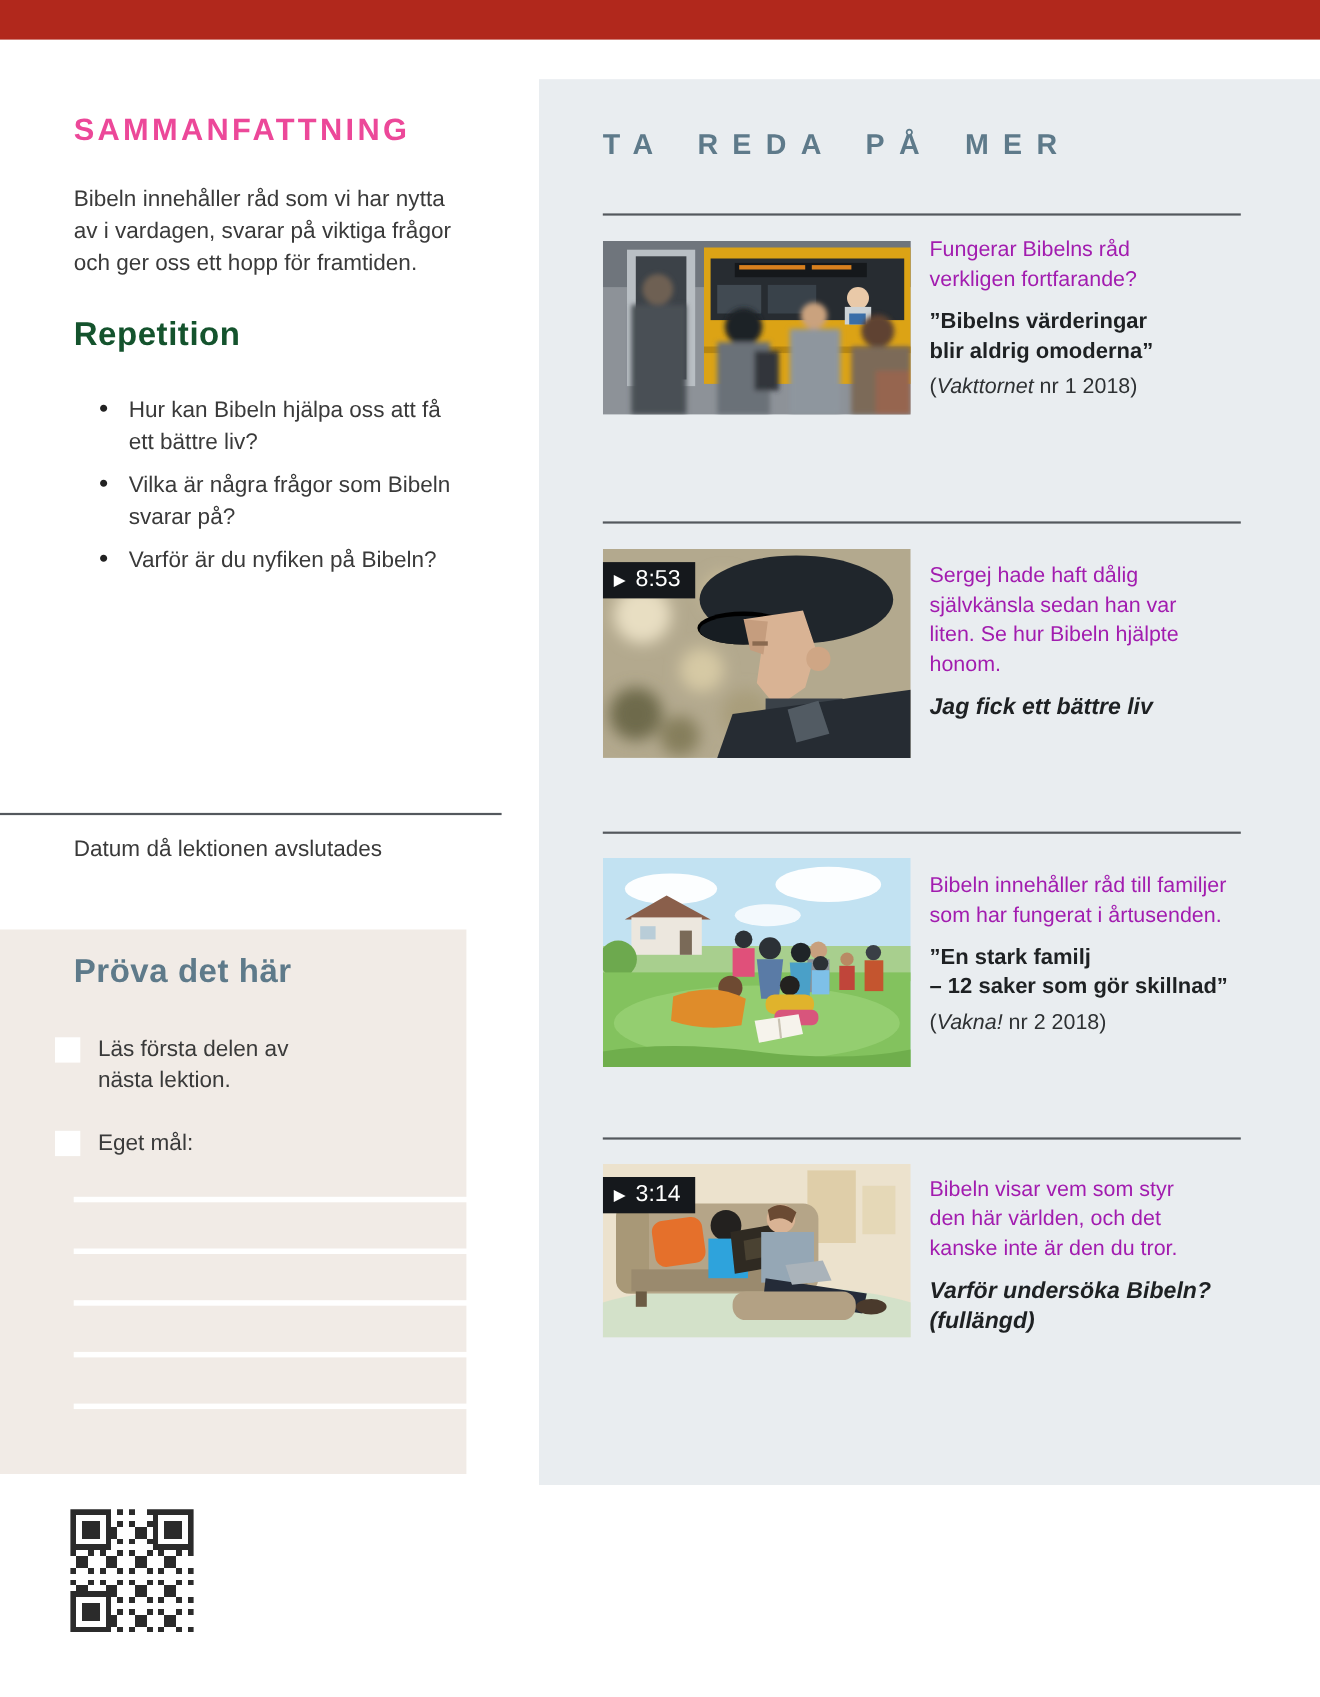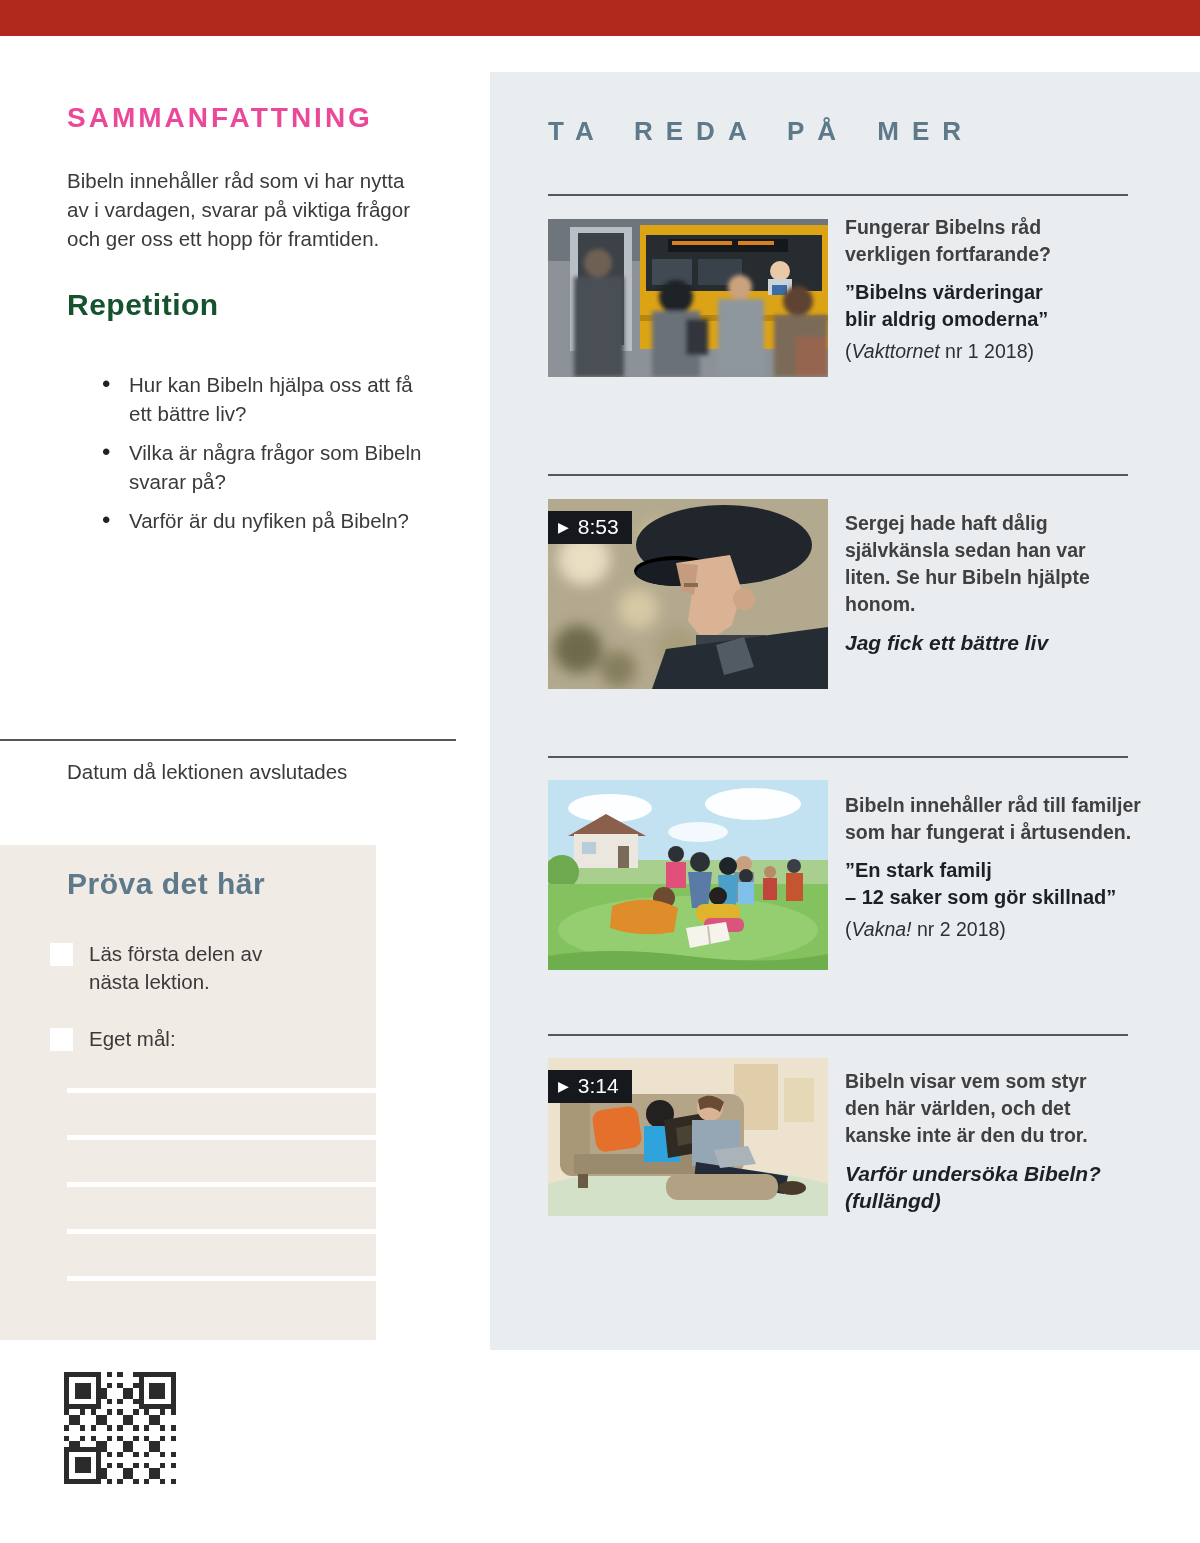--- a/index.html
+++ b/index.html
@@ -18,31 +18,31 @@
     position:absolute; left:67px; top:102px; font-size:28px; font-weight:bold;
     letter-spacing:3px; color:#ec4899;
   }
   .summary-p {
     position:absolute; left:67px; top:166px; font-size:20.5px; line-height:29px; color:#3a3a3a;
   }
   .review-h {
     position:absolute; left:67px; top:288px; font-size:30px; font-weight:600;
     letter-spacing:.5px; color:#14532d;
   }
-  .qlist { position:absolute; left:90px; top:358px; margin:12px; padding:0; list-style:none; }
+  .qlist { position:absolute; left:90px; top:358px; margin:0; padding:0; list-style:none; }
   .qlist li {
     position:relative; padding-left:27px; margin-bottom:10px;
     font-size:20.5px; line-height:29px; color:#3a3a3a; white-space:pre;
   }
   .qlist li::before { content:"•"; position:absolute; left:0; top:-1px; font-size:24px; color:#222; }
 
   .date-divider { position:absolute; left:0; top:739px; width:456px; height:2px; background:#54585d; }
   .date-label { position:absolute; left:67px; top:760px; font-size:20.5px; color:#3a3a3a; }
 
-  .try-box { position:absolute; left:0; top:845px; width:376px; height:495px; background:#f1ebe6; }
+  .try-box { position:absolute; left:0; top:845px; width:424px; height:495px; background:#f1ebe6; }
   .try-h { position:absolute; left:67px; top:22px; font-size:30px; font-weight:600; letter-spacing:.5px; color:#5e7a8a; }
   .task { position:absolute; left:50px; display:flex; gap:16px; }
   .task.t1 { top:95px; } .task.t2 { top:180px; }
   .task .box { width:23px; height:23px; background:#ffffff; flex:none; margin-top:3px; }
   .task .lbl { font-size:20.5px; line-height:28px; color:#3a3a3a; white-space:pre; }
   .wline { position:absolute; left:67px; width:389px; height:5px; background:#ffffff; }
 
   
   .right-col { position:absolute; left:490px; top:72px; width:710px; height:1278px; background:#e9edf0; }
   .find-h {
@@ -52,21 +52,21 @@
   .sep { position:absolute; left:58px; width:580px; height:2px; background:#54585d; }
   .thumb { position:absolute; left:58px; width:280px; overflow:hidden; }
   .thumb svg { display:block; width:100%; height:100%; }
   .badge {
     position:absolute; left:0; top:12px; background:#15181c; color:#ffffff;
     display:flex; align-items:center; gap:9px; padding:4px 13px 5px 10px;
     font-size:21px; line-height:24px;
   }
   .badge .tri { font-size:14px; line-height:24px; }
   .itext { position:absolute; left:355px; width:345px; }
-  .itext .t  { margin:0 0 11px; font-size:19.5px; line-height:27px; color:#404040; white-space:pre;font-weight:bold; }
+  .itext .t  { margin:0 0 11px; font-size:19.5px; line-height:27px; color:#a21caf; white-space:pre; }
   .itext .title { margin:0 0 5px; font-size:20px; line-height:27px; font-weight:bold; color:#1e2123; white-space:pre; }
   .itext .title.it { font-style:italic; font-size:21px; }
   .itext .src { font-size:19.5px; line-height:26px; color:#2e3133; }
   .itext .src .mag { font-style:italic; }
 
   
   .qr { position:absolute; left:64px; top:1372px; width:112px; height:112px; }
   .footer-note { position:absolute; left:193px; top:1404px; font-size:19.5px; line-height:24.5px; font-weight:600; color:#6f6f6f; }
   .footer-note .it { font-style:italic; }
 </style>

